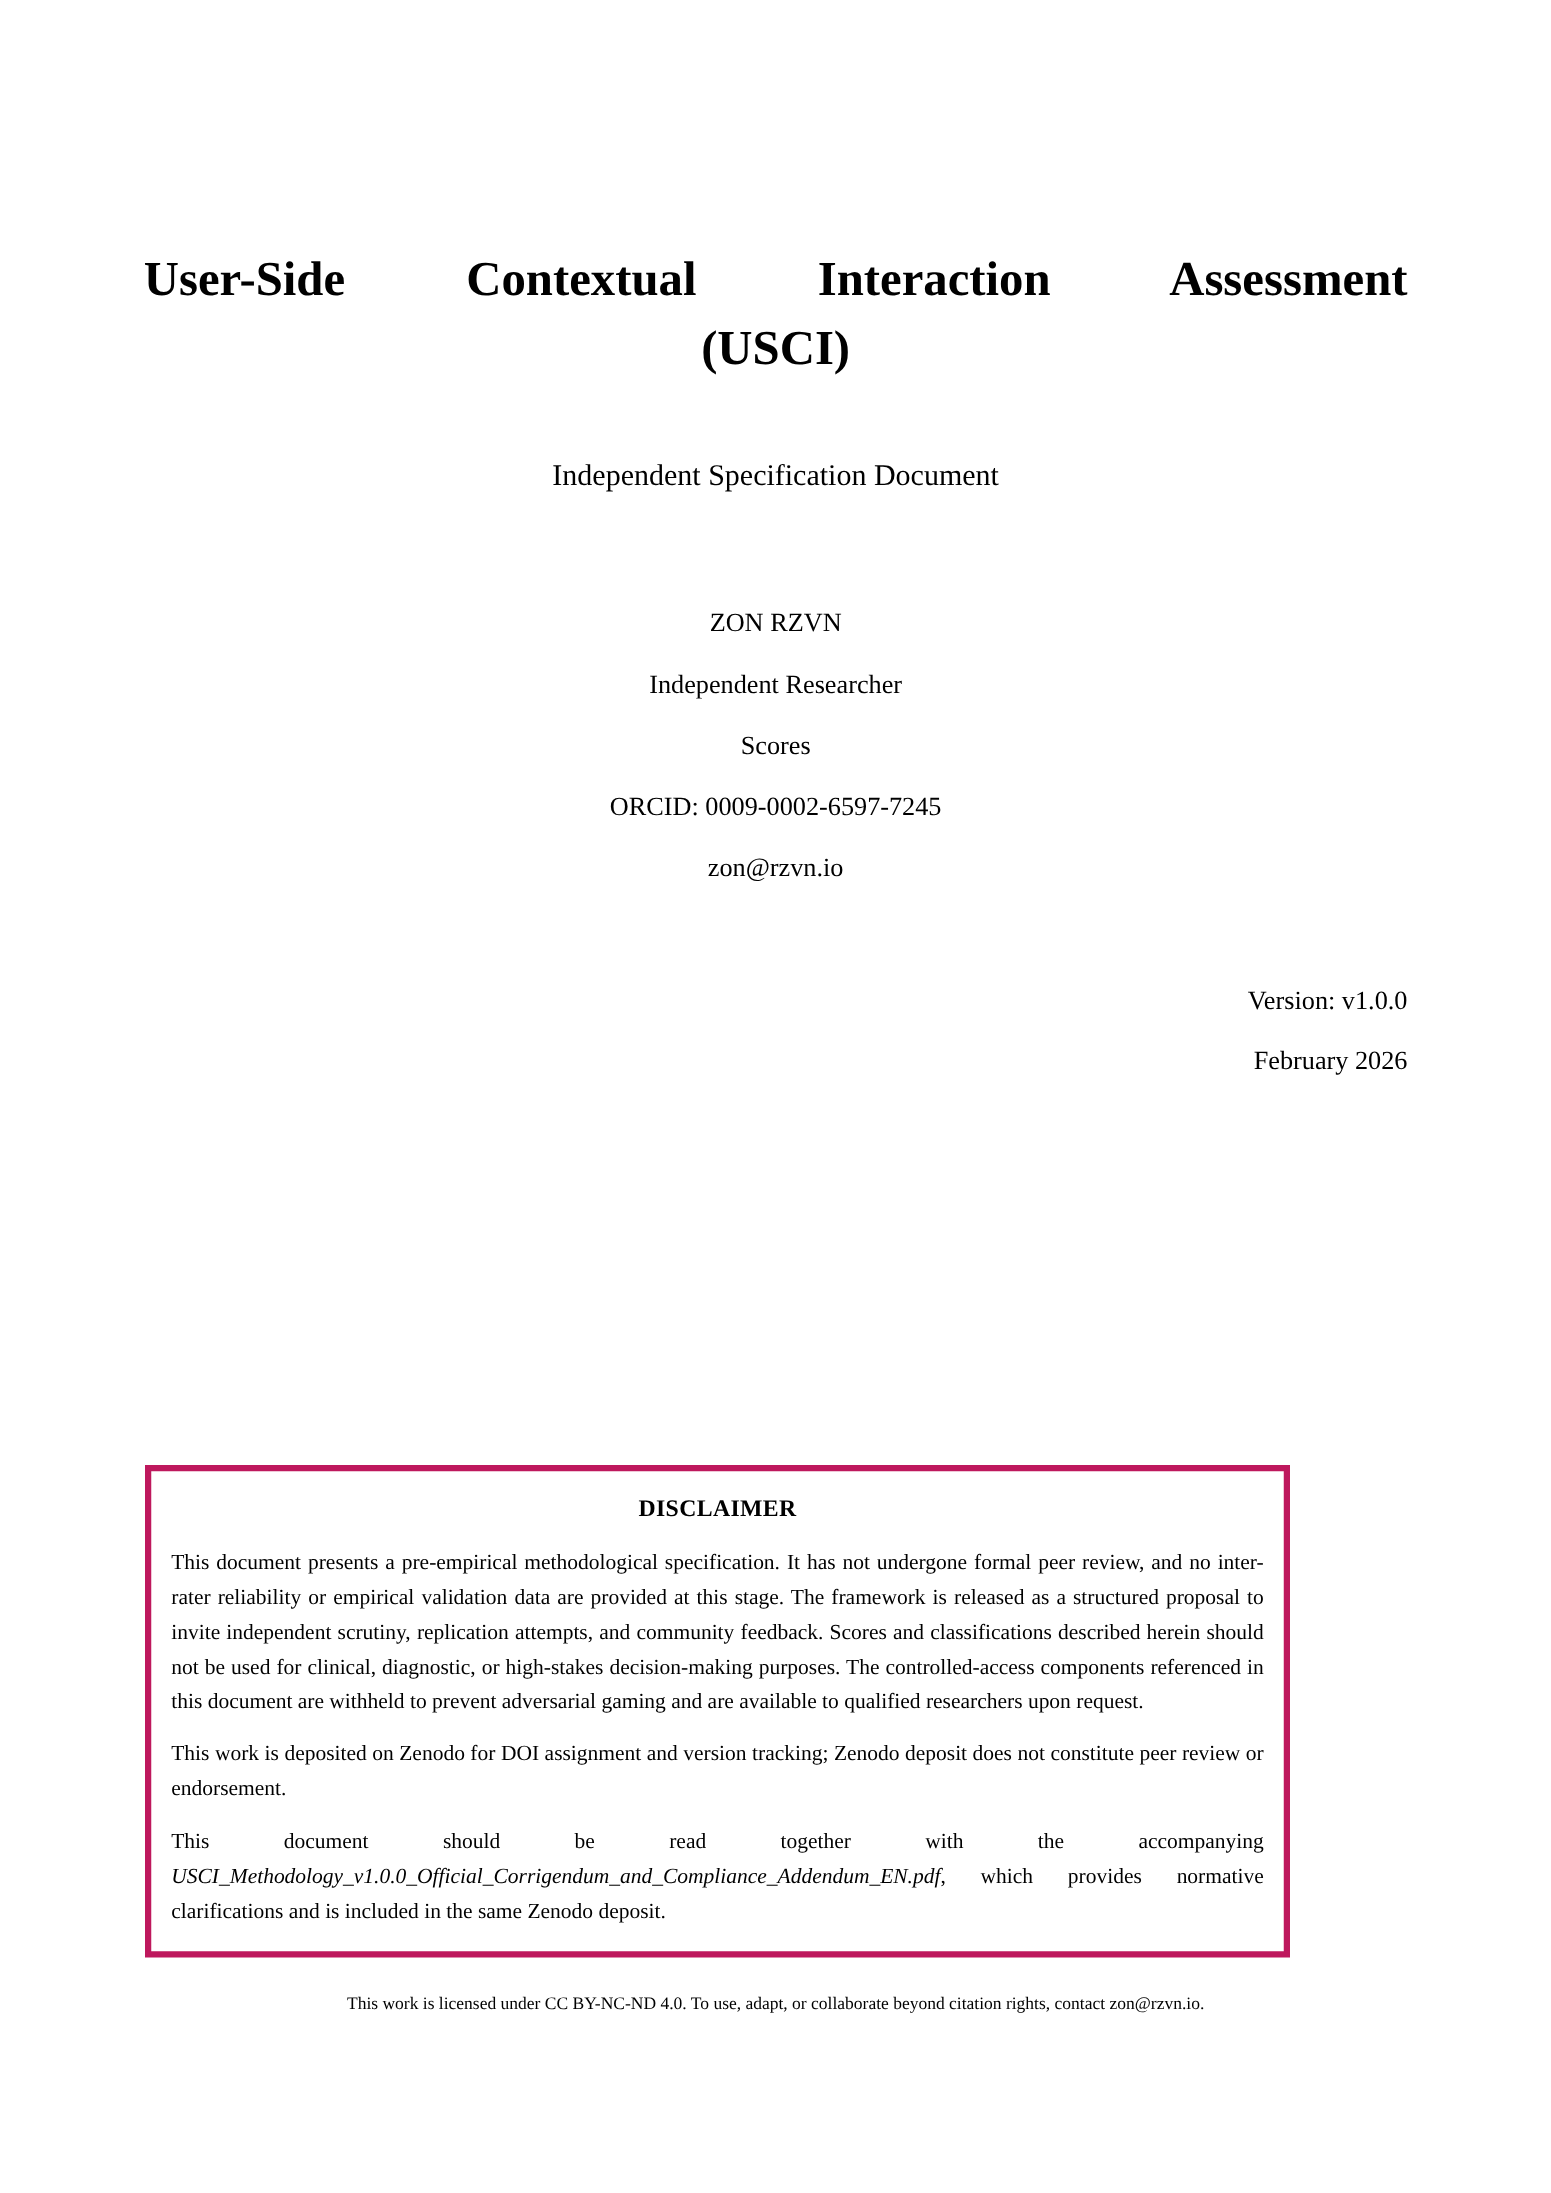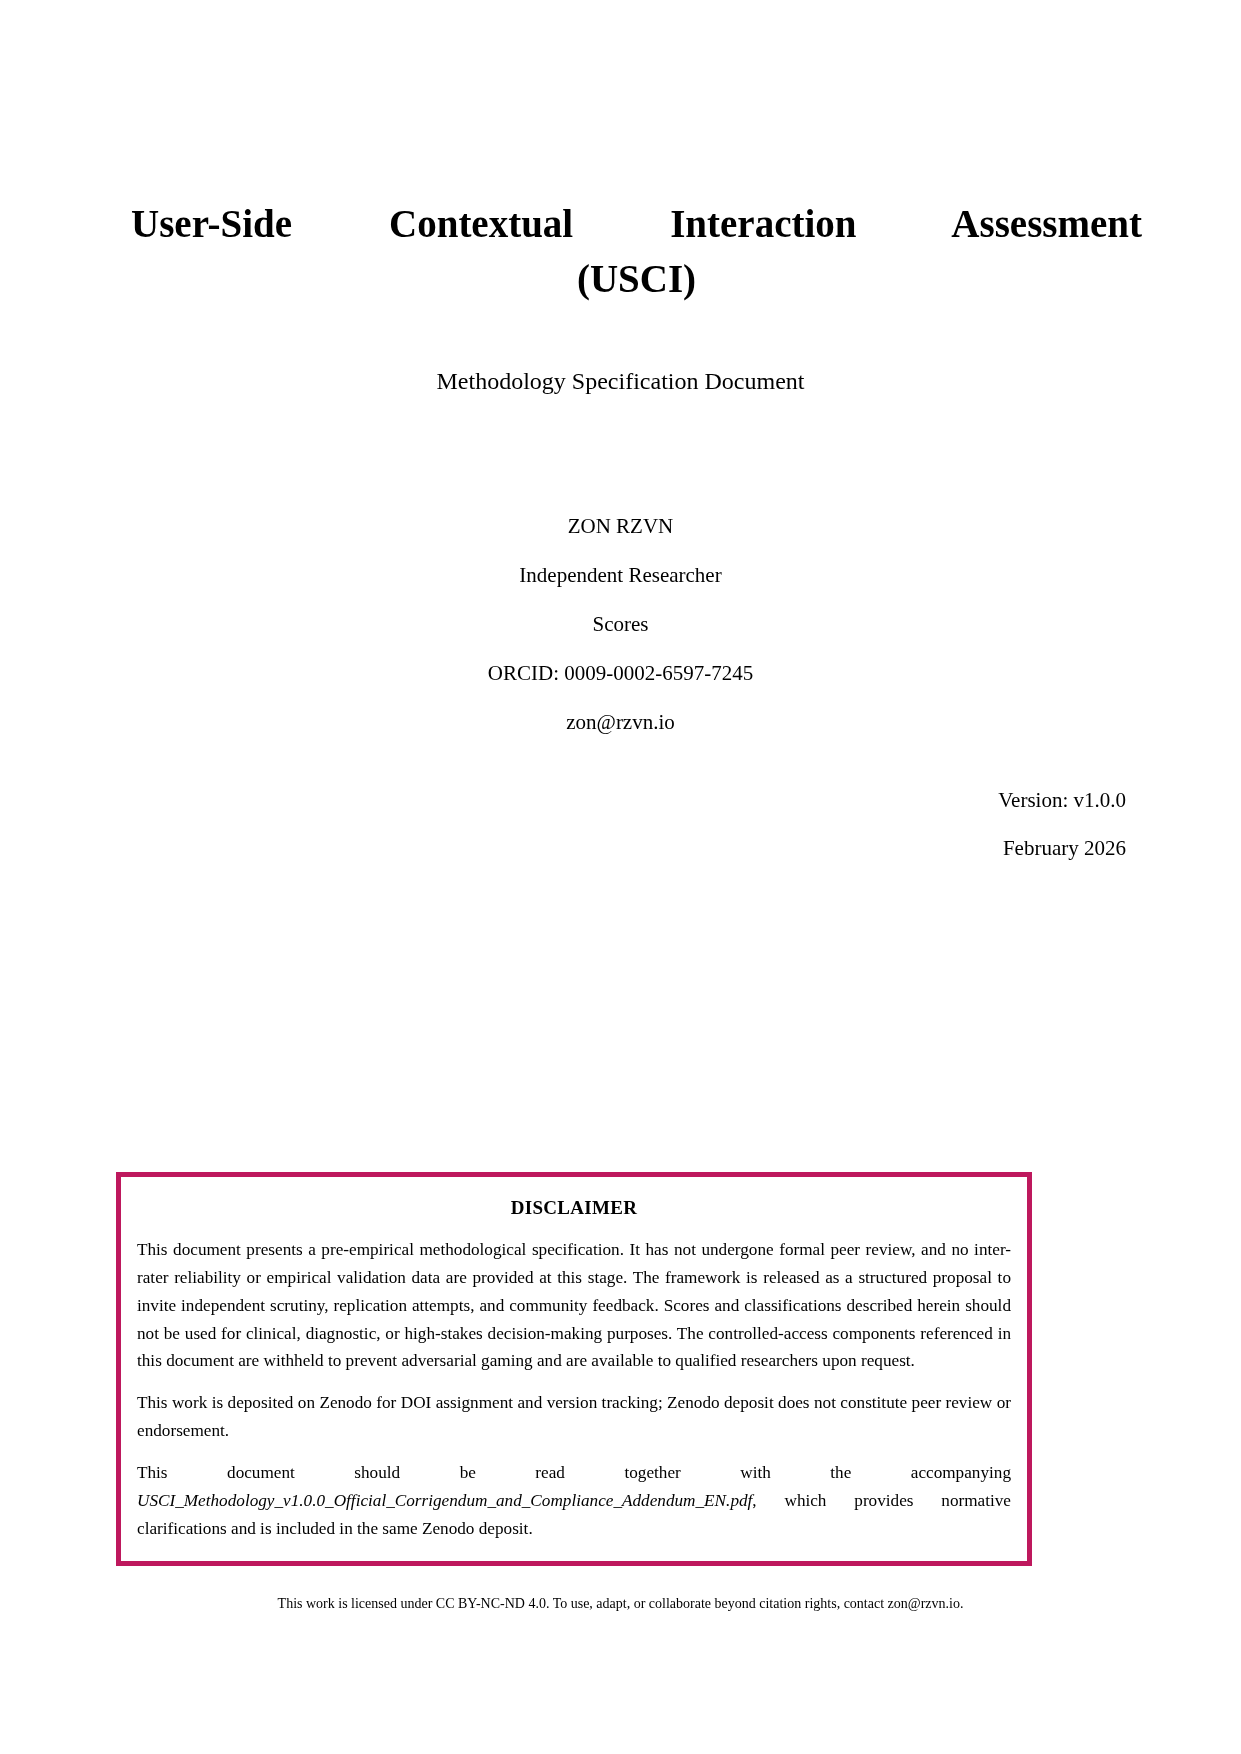--- a/index.html
+++ b/index.html
@@ -21,21 +21,21 @@
     left: 0;
     top: 0;
     width: 1241px;
     height: 1754px;
     background: #ffffff;
   }
 
   
   .title-block {
     position: absolute;
-    left: 131px;
+    left: 115px;
     top: 196px;
     width: 1011px;
     text-align: center;
   }
   .title-line {
     font-size: 39px;
     font-weight: bold;
     line-height: 1.42;
     letter-spacing: 0px;
   }
@@ -64,21 +64,20 @@
     position: absolute;
     left: 115px;
     top: 488px;
     width: 1011px;
     text-align: center;
   }
   .author-line {
     font-size: 21px;
     line-height: 1.0;
     margin-bottom: 28px;
-    margin-top: 28px;
   }
   .author-line:last-child { margin-bottom: 0; }
 
   
   .version-block {
     position: absolute;
     left: 115px;
     top: 790px;
     width: 1011px;
     text-align: right;
@@ -133,21 +132,21 @@
 </head>
 <body>
 
 <div class="page">
 
   <div class="title-block">
     <div class="title-line title-line-1">User-Side Contextual Interaction Assessment</div>
     <div class="title-line title-line-2">(USCI)</div>
   </div>
 
-  <div class="subtitle">Methodology Specification Document</div>
+  <div class="subtitle">Independent Specification Document</div>
 
   <div class="author-block">
     <div class="author-line">ZON RZVN</div>
     <div class="author-line">Independent Researcher</div>
     <div class="author-line">Scores</div>
     <div class="author-line">ORCID: 0009-0002-6597-7245</div>
     <div class="author-line">zon@rzvn.io</div>
   </div>
 
   <div class="version-block">

